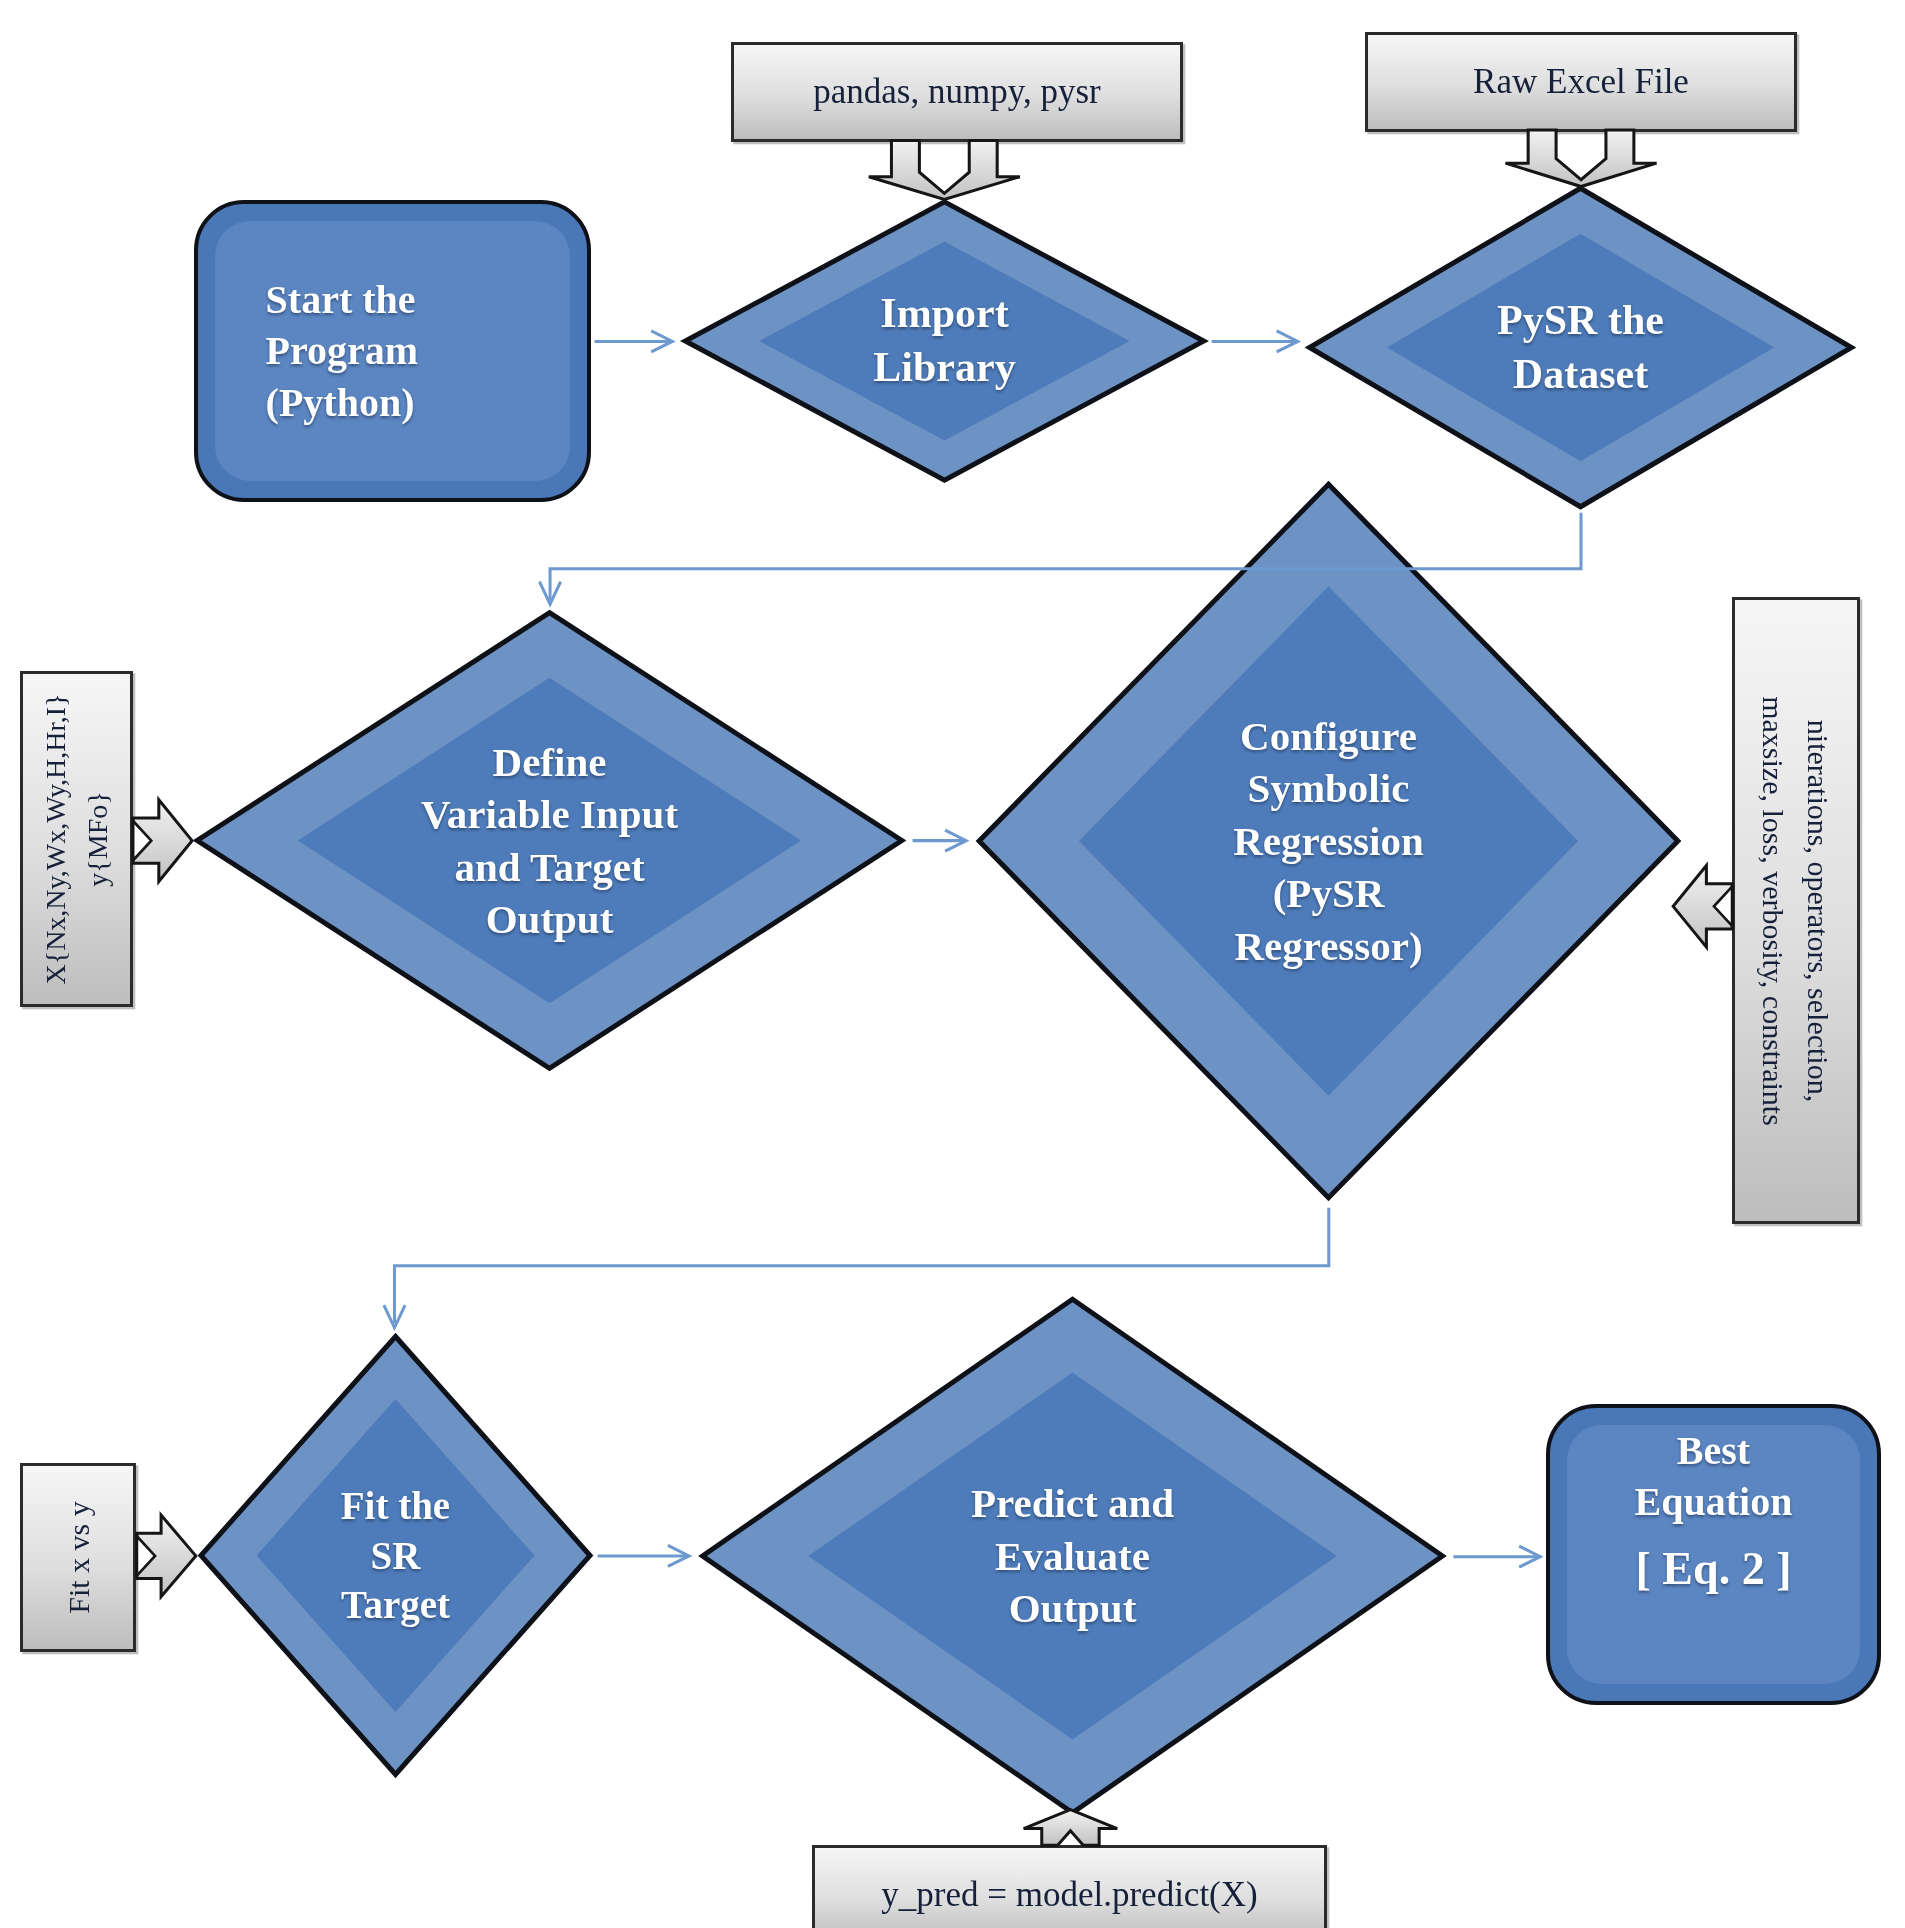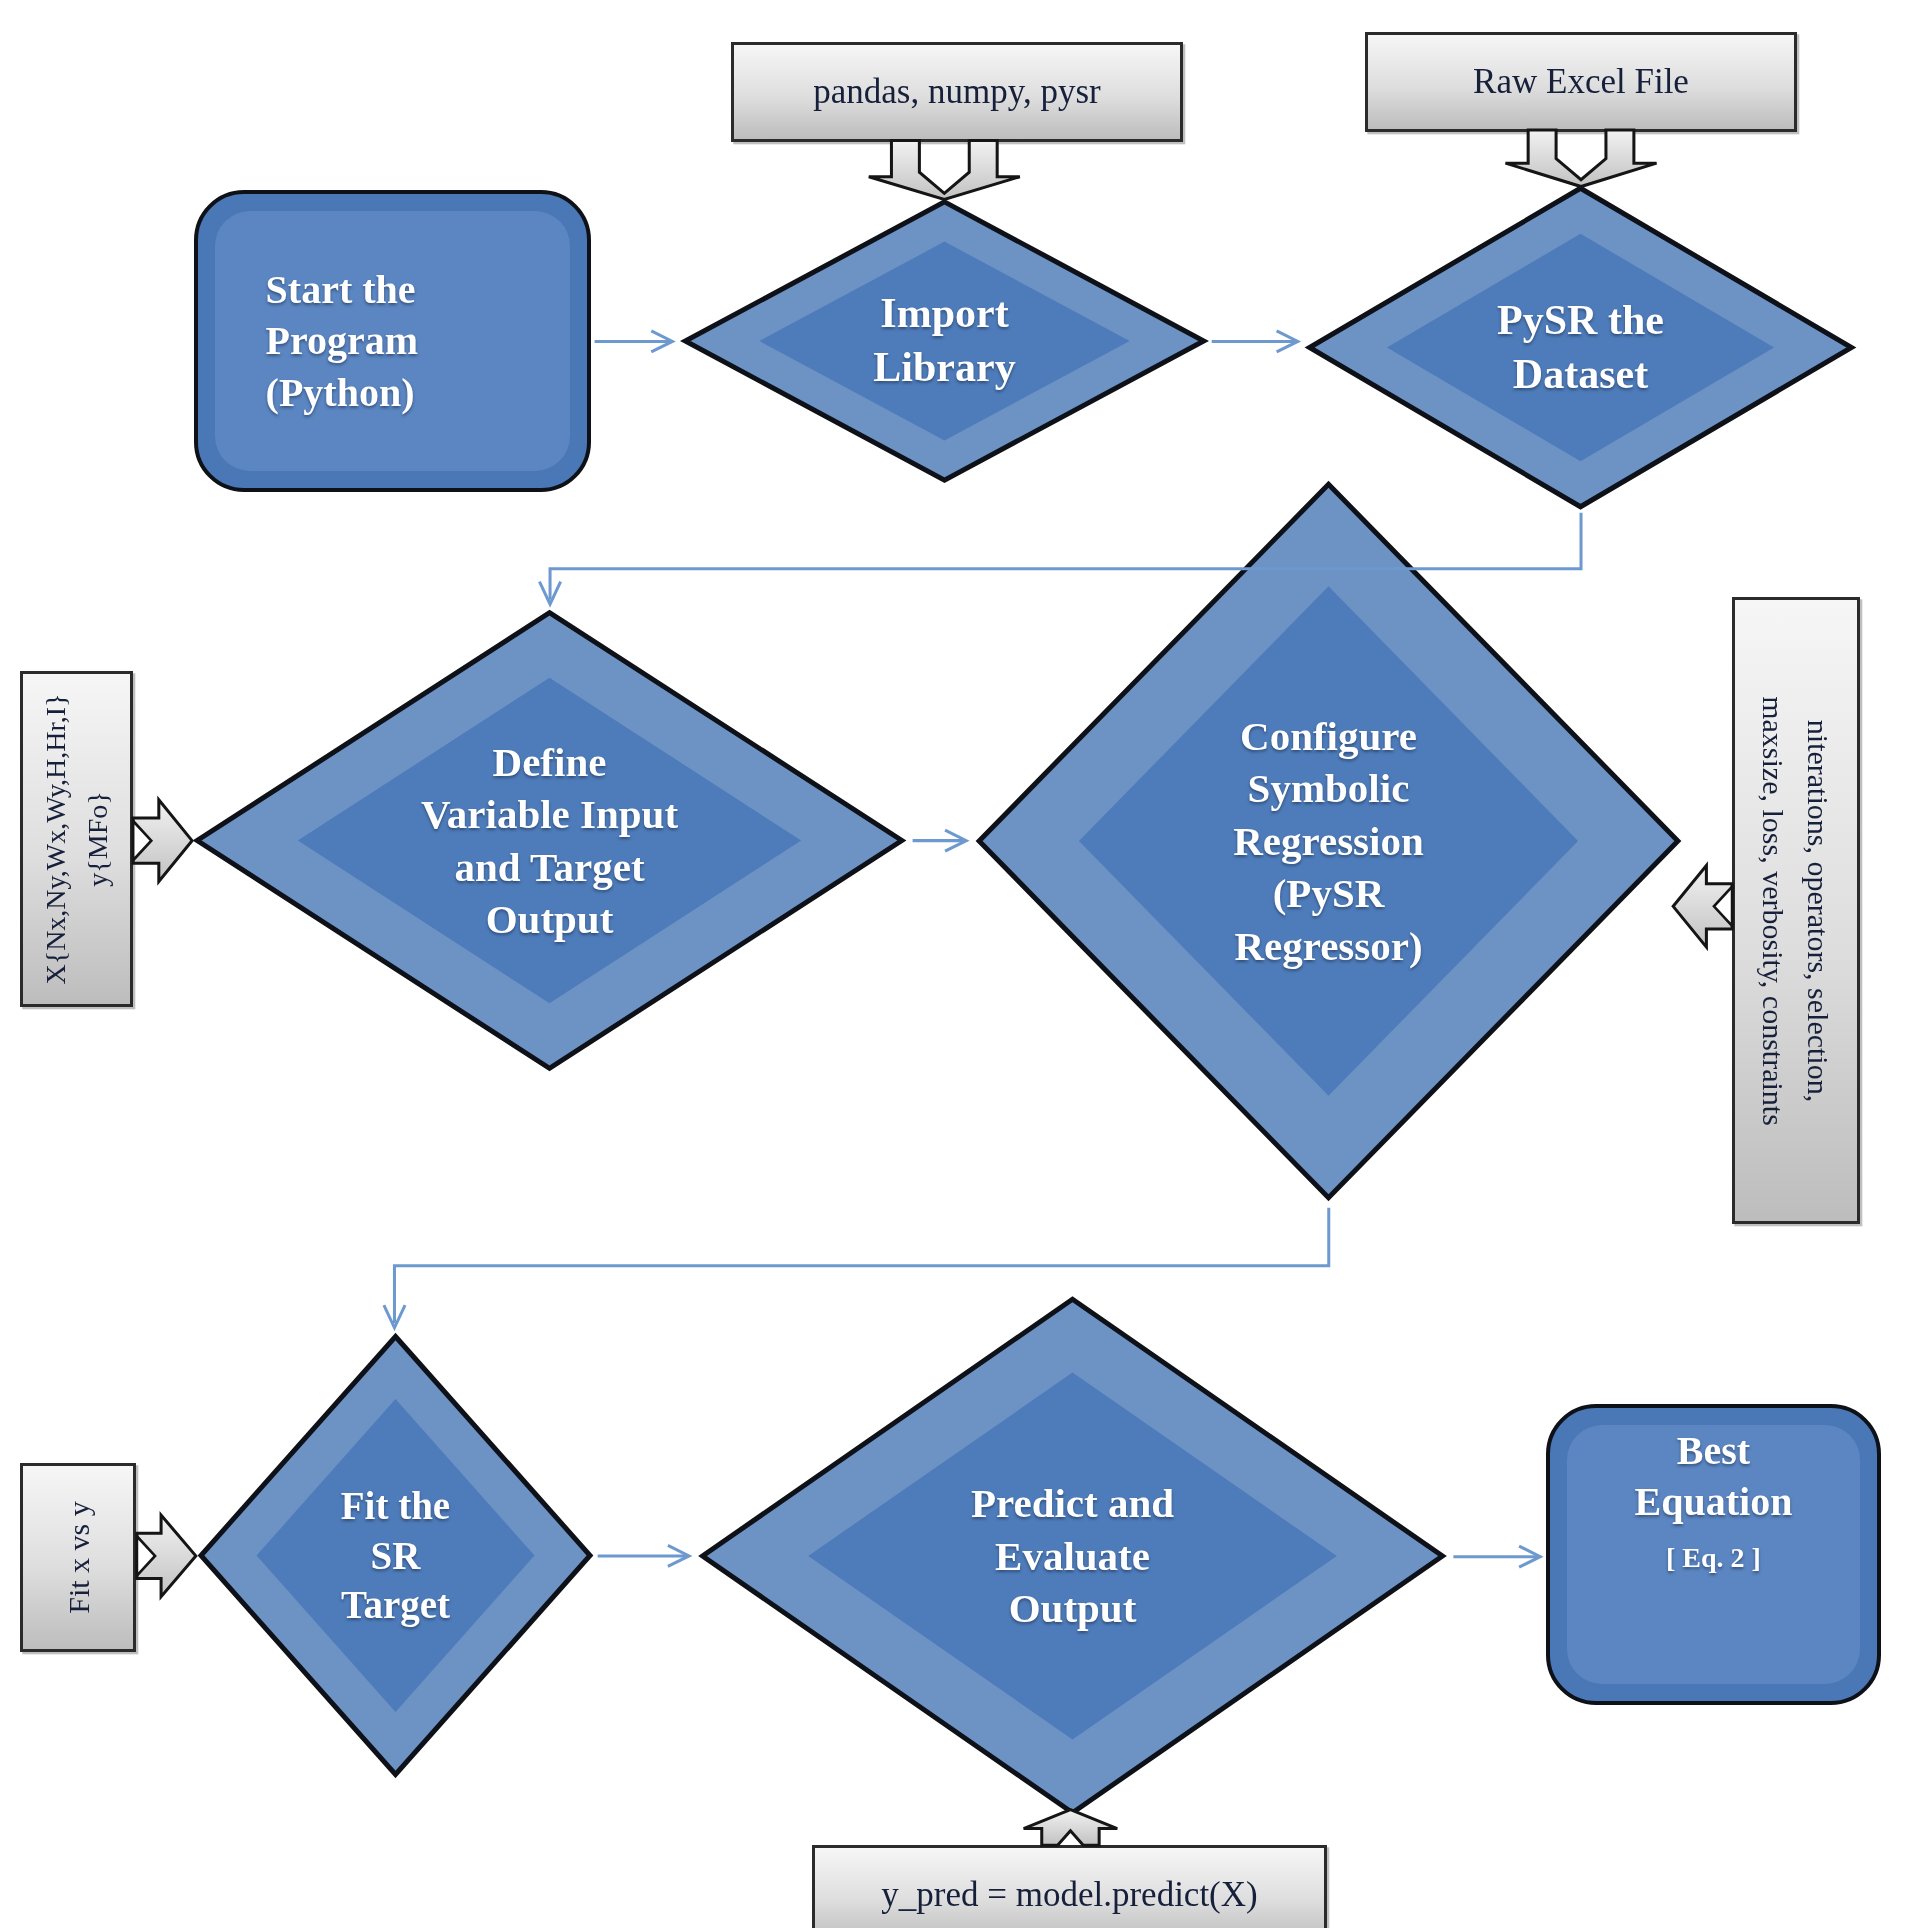--- a/index.html
+++ b/index.html
@@ -19,21 +19,21 @@
 
   
   .rounded { position:absolute; z-index:1; background:#4a77b5; border:4.5px solid #0e1118;
       border-radius:50px; box-sizing:border-box; padding:16.6px; }
   .rounded-inner { width:100%; height:100%; background:#5b86c2; border-radius:35px;
       box-sizing:border-box; display:flex; align-items:center; 
       flex-direction:column; }
   .rounded .node-label { position:static; width:auto; height:auto; font-size:40px; }
   .start-inner { justify-content:center; align-items:flex-start; padding-left:51px; }
   .start-inner .node-label { text-align:left; }
-  .sub-label { color:#ffffff; font-weight:bold; font-size:28px; margin-top:15px;
+  .sub-label { color:#ffffff; font-weight:bold; font-size:46px; margin-top:15px;
       text-shadow:0 1.5px 3px rgba(10,20,40,.45); }
 
   
   .callout { position:absolute; z-index:1; box-sizing:border-box;
       background:linear-gradient(180deg,#f6f6f6 0%,#dedede 55%,#bdbdbd 100%);
       border:3.8px solid #2b2b2b; display:flex; align-items:center; justify-content:center;
       color:#16203a; font-size:35px; text-align:center; white-space:pre-line;
       box-shadow:2.3px 2.3px 0 rgba(0,0,0,.25); }
   .rot-ccw { transform:rotate(-90deg); white-space:pre; line-height:1.5; }
   .rot-cw  { transform:rotate(90deg);  white-space:pre; line-height:1.5; }
@@ -69,21 +69,21 @@
 </div>
 
 <div class="callout" style="left:20.4px; top:1463px; width:116px; height:189px;">
   <span class="rot-ccw mid-rot">Fit x vs y</span>
 </div>
 
 <div class="callout" style="left:812px; top:1845px; width:515px; height:100px;">
   <span>y_pred = model.predict(X)</span>
 </div>
 
-<div class="rounded" style="left:194px; top:190px; width:397px; height:302px;">
+<div class="rounded" style="left:194px; top:200px; width:397px; height:302px;">
   <div class="rounded-inner start-inner">
     <div class="node-label">Start the
 Program
 (Python)</div>
   </div>
 </div>
 
 <div class="rounded" style="left:1546px; top:1404px; width:335px; height:301px;">
   <div class="rounded-inner">
     <div class="node-label">Best

